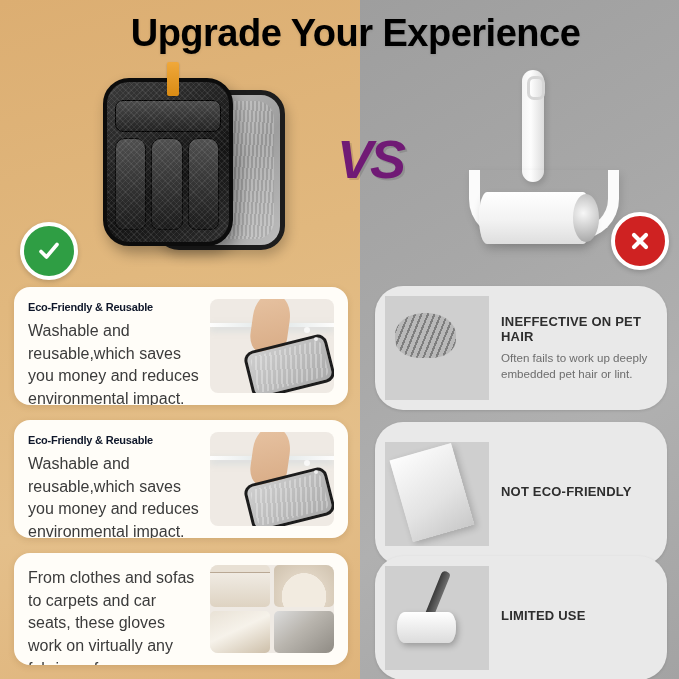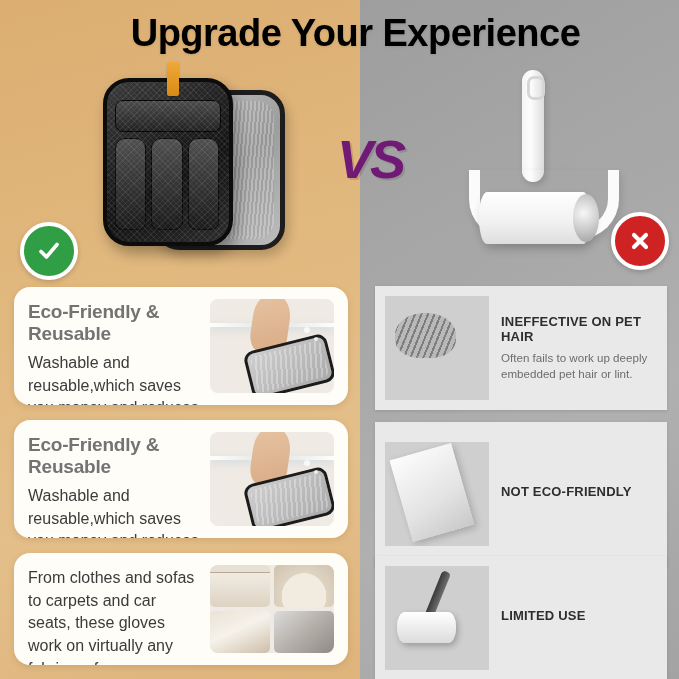--- a/index.html
+++ b/index.html
@@ -132,21 +132,21 @@
 
   
   .card-l{
     position:absolute;left:14px;width:334px;
     background:#fffdf8;border-radius:16px;
     box-shadow:0 2px 6px rgba(120,85,40,.18);
     overflow:hidden;display:flex;align-items:stretch;
   }
   .card-l .txt{padding:14px 8px 12px 14px;width:196px;box-sizing:border-box;}
   .card-l h3{
-    margin:0 0 7px 0;font-size:19px;font-weight:bold;color:#737373;
+    margin:0 0 7px 0;font-size:11px;font-weight:bold;color:#0f172a;
     letter-spacing:-.2px;
   }
   .card-l p{
     margin:0;font-size:16px;line-height:1.42;color:#3b3b3b;
   }
   .card-l .pic{
     width:124px;margin:12px 10px 12px 0;border-radius:8px;overflow:hidden;
     position:relative;background:#efeae4;
   }
 
@@ -182,21 +182,21 @@
       linear-gradient(180deg,#e8e0d4 0%,#e8e0d4 16%,#b9a894 16%,#b9a894 19%,#f0ebe3 19%,#ded3c2 100%);}
   .g-sofa{background:radial-gradient(ellipse at 50% 75%,#f2ebe0 0 52%,#dfd3c2 53%,#cfc2ae 100%);}
   .g-carpet{background:linear-gradient(155deg,#e9e2d6,#f6f2ea 45%,#cdbfa9);}
   .g-car{background:linear-gradient(140deg,#dcdcdc,#b9b5ae 45%,#8f8b84);}
 
   
   .card-r{
     position:absolute;left:375px;width:292px;
     background:#e9e9e9;
     box-shadow:0 1px 3px rgba(0,0,0,.12);
-    display:flex;align-items:center;box-sizing:border-box;padding:10px;
+    display:flex;align-items:center;box-sizing:border-box;padding:10px;border-radius:28px;
   }
   .card-r .pic{
     width:104px;height:104px;flex:none;margin-right:12px;
     filter:grayscale(100%);position:relative;overflow:hidden;
     background:#cfcfcf;
   }
   .card-r .txt{padding-right:6px;}
   .card-r h3{
     margin:0 0 6px 0;font-size:13px;font-weight:bold;color:#2e2e2e;
     letter-spacing:.2px;

